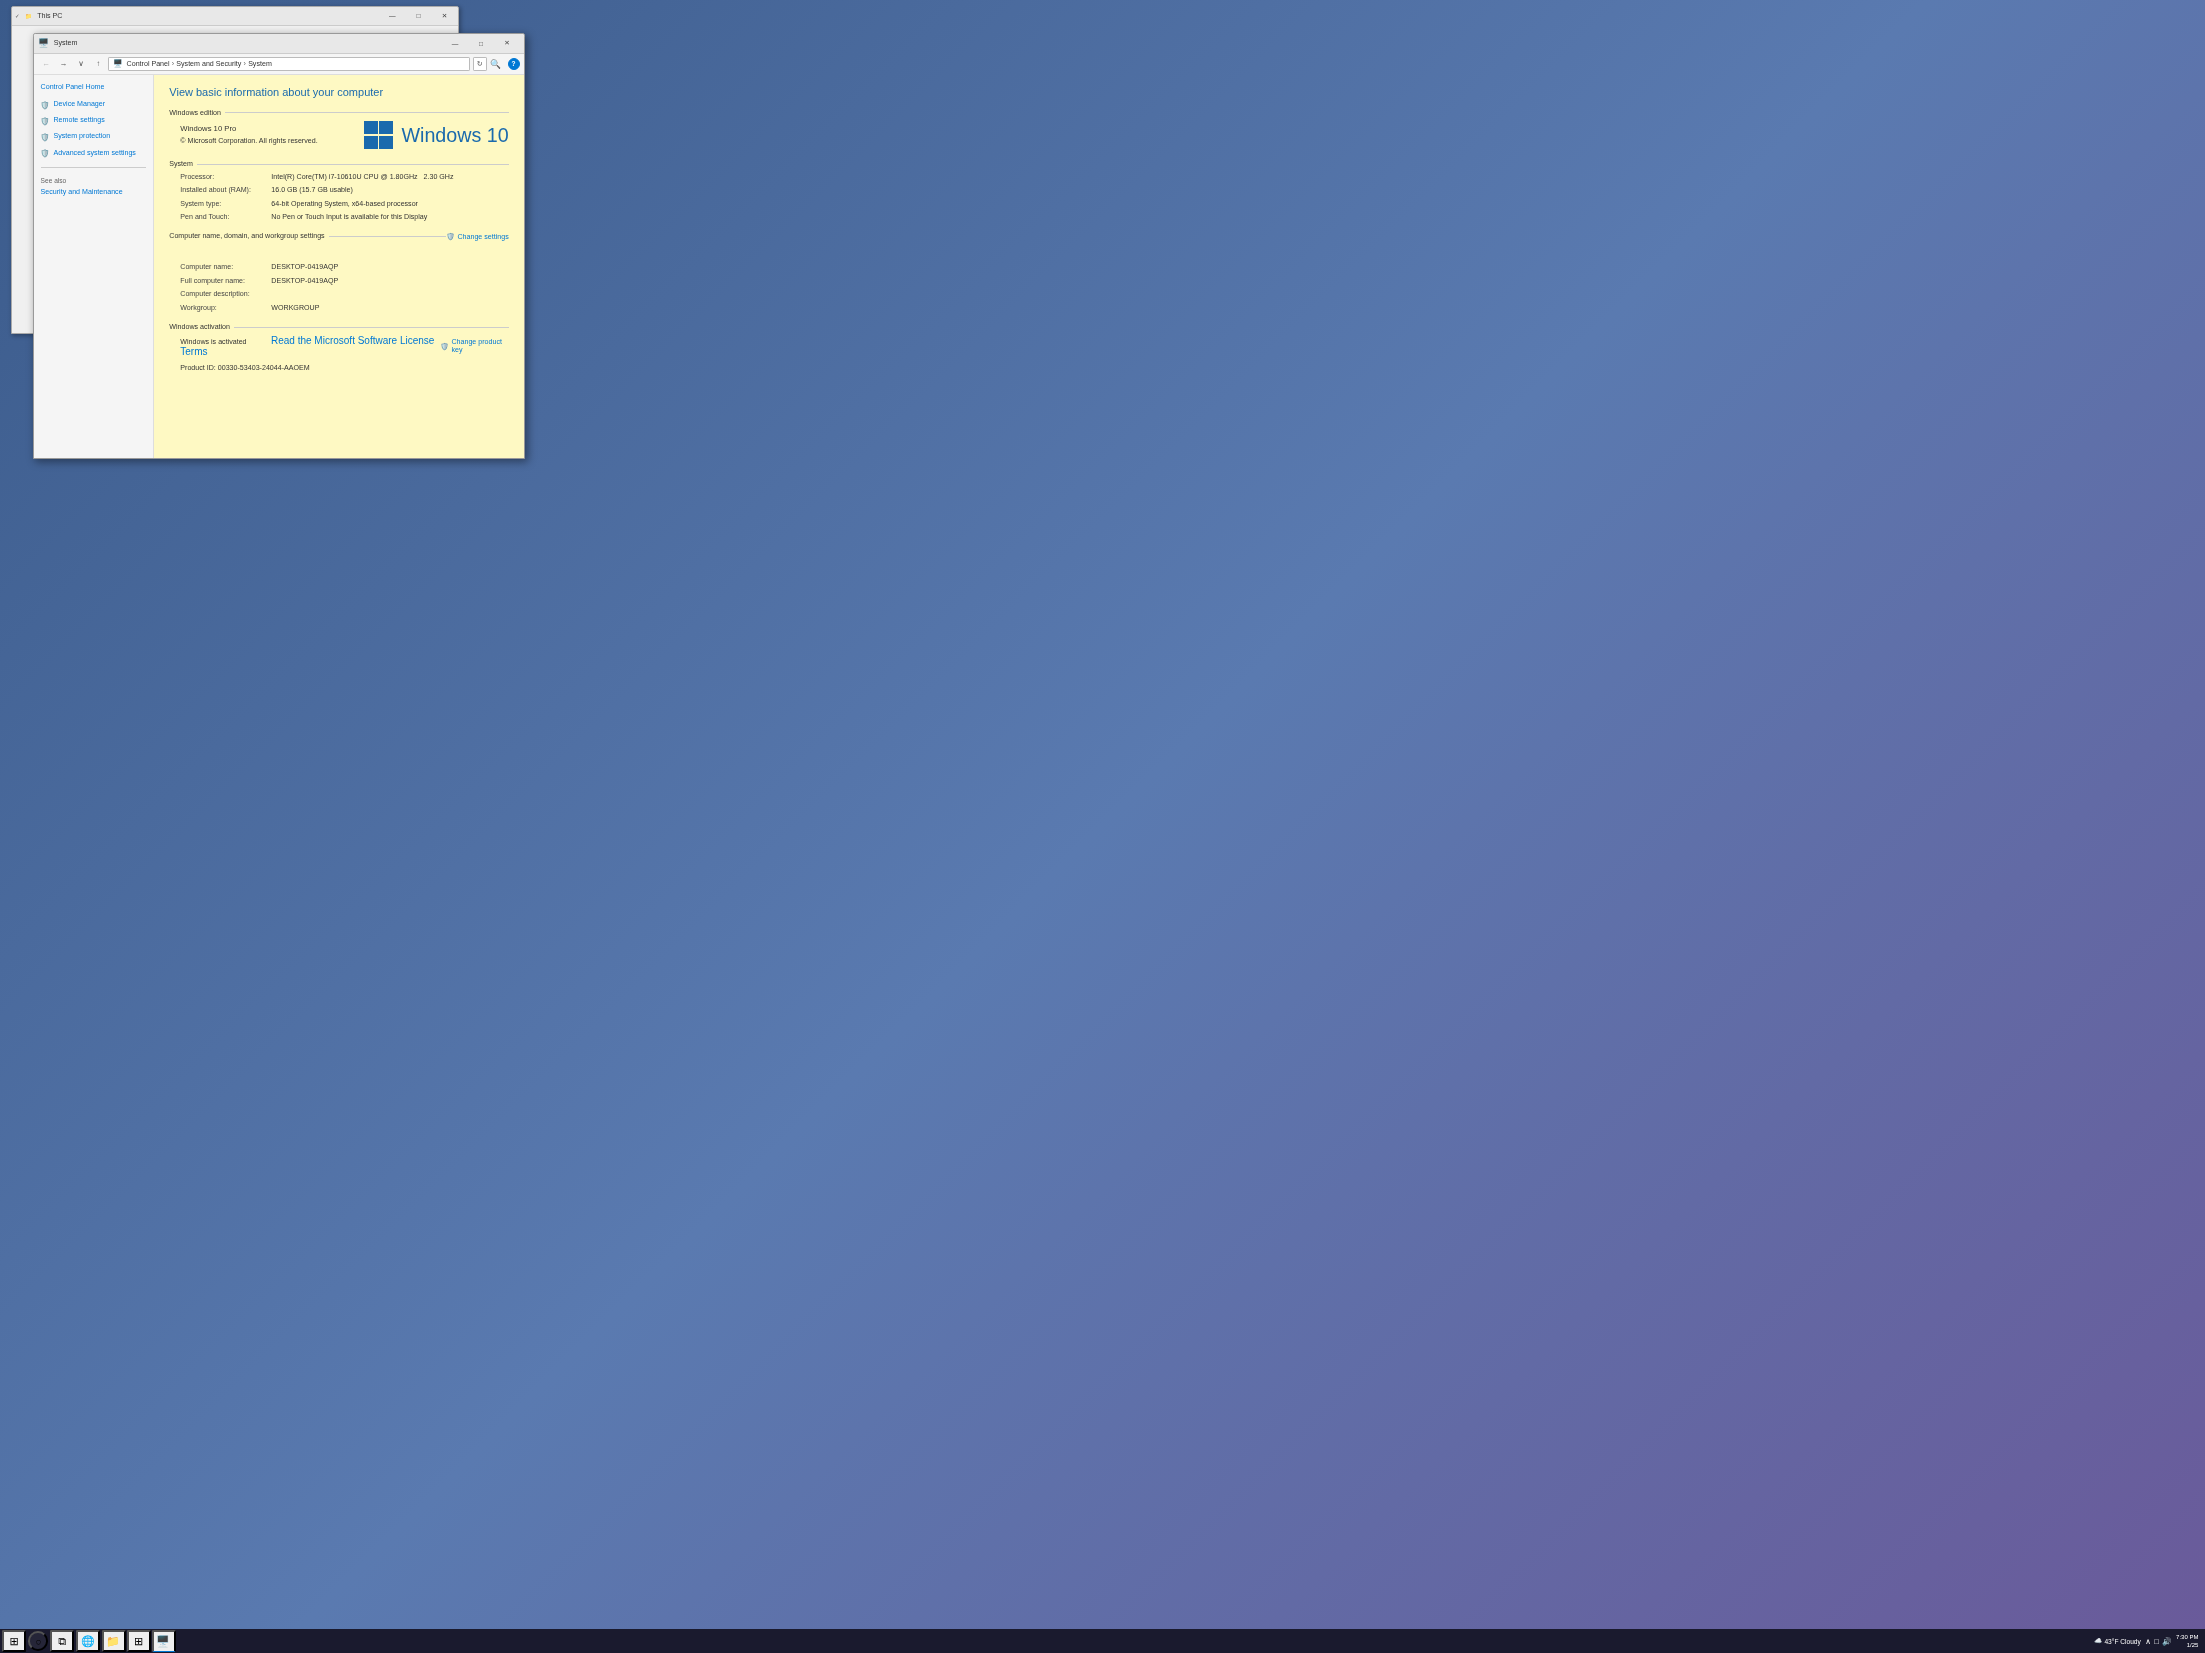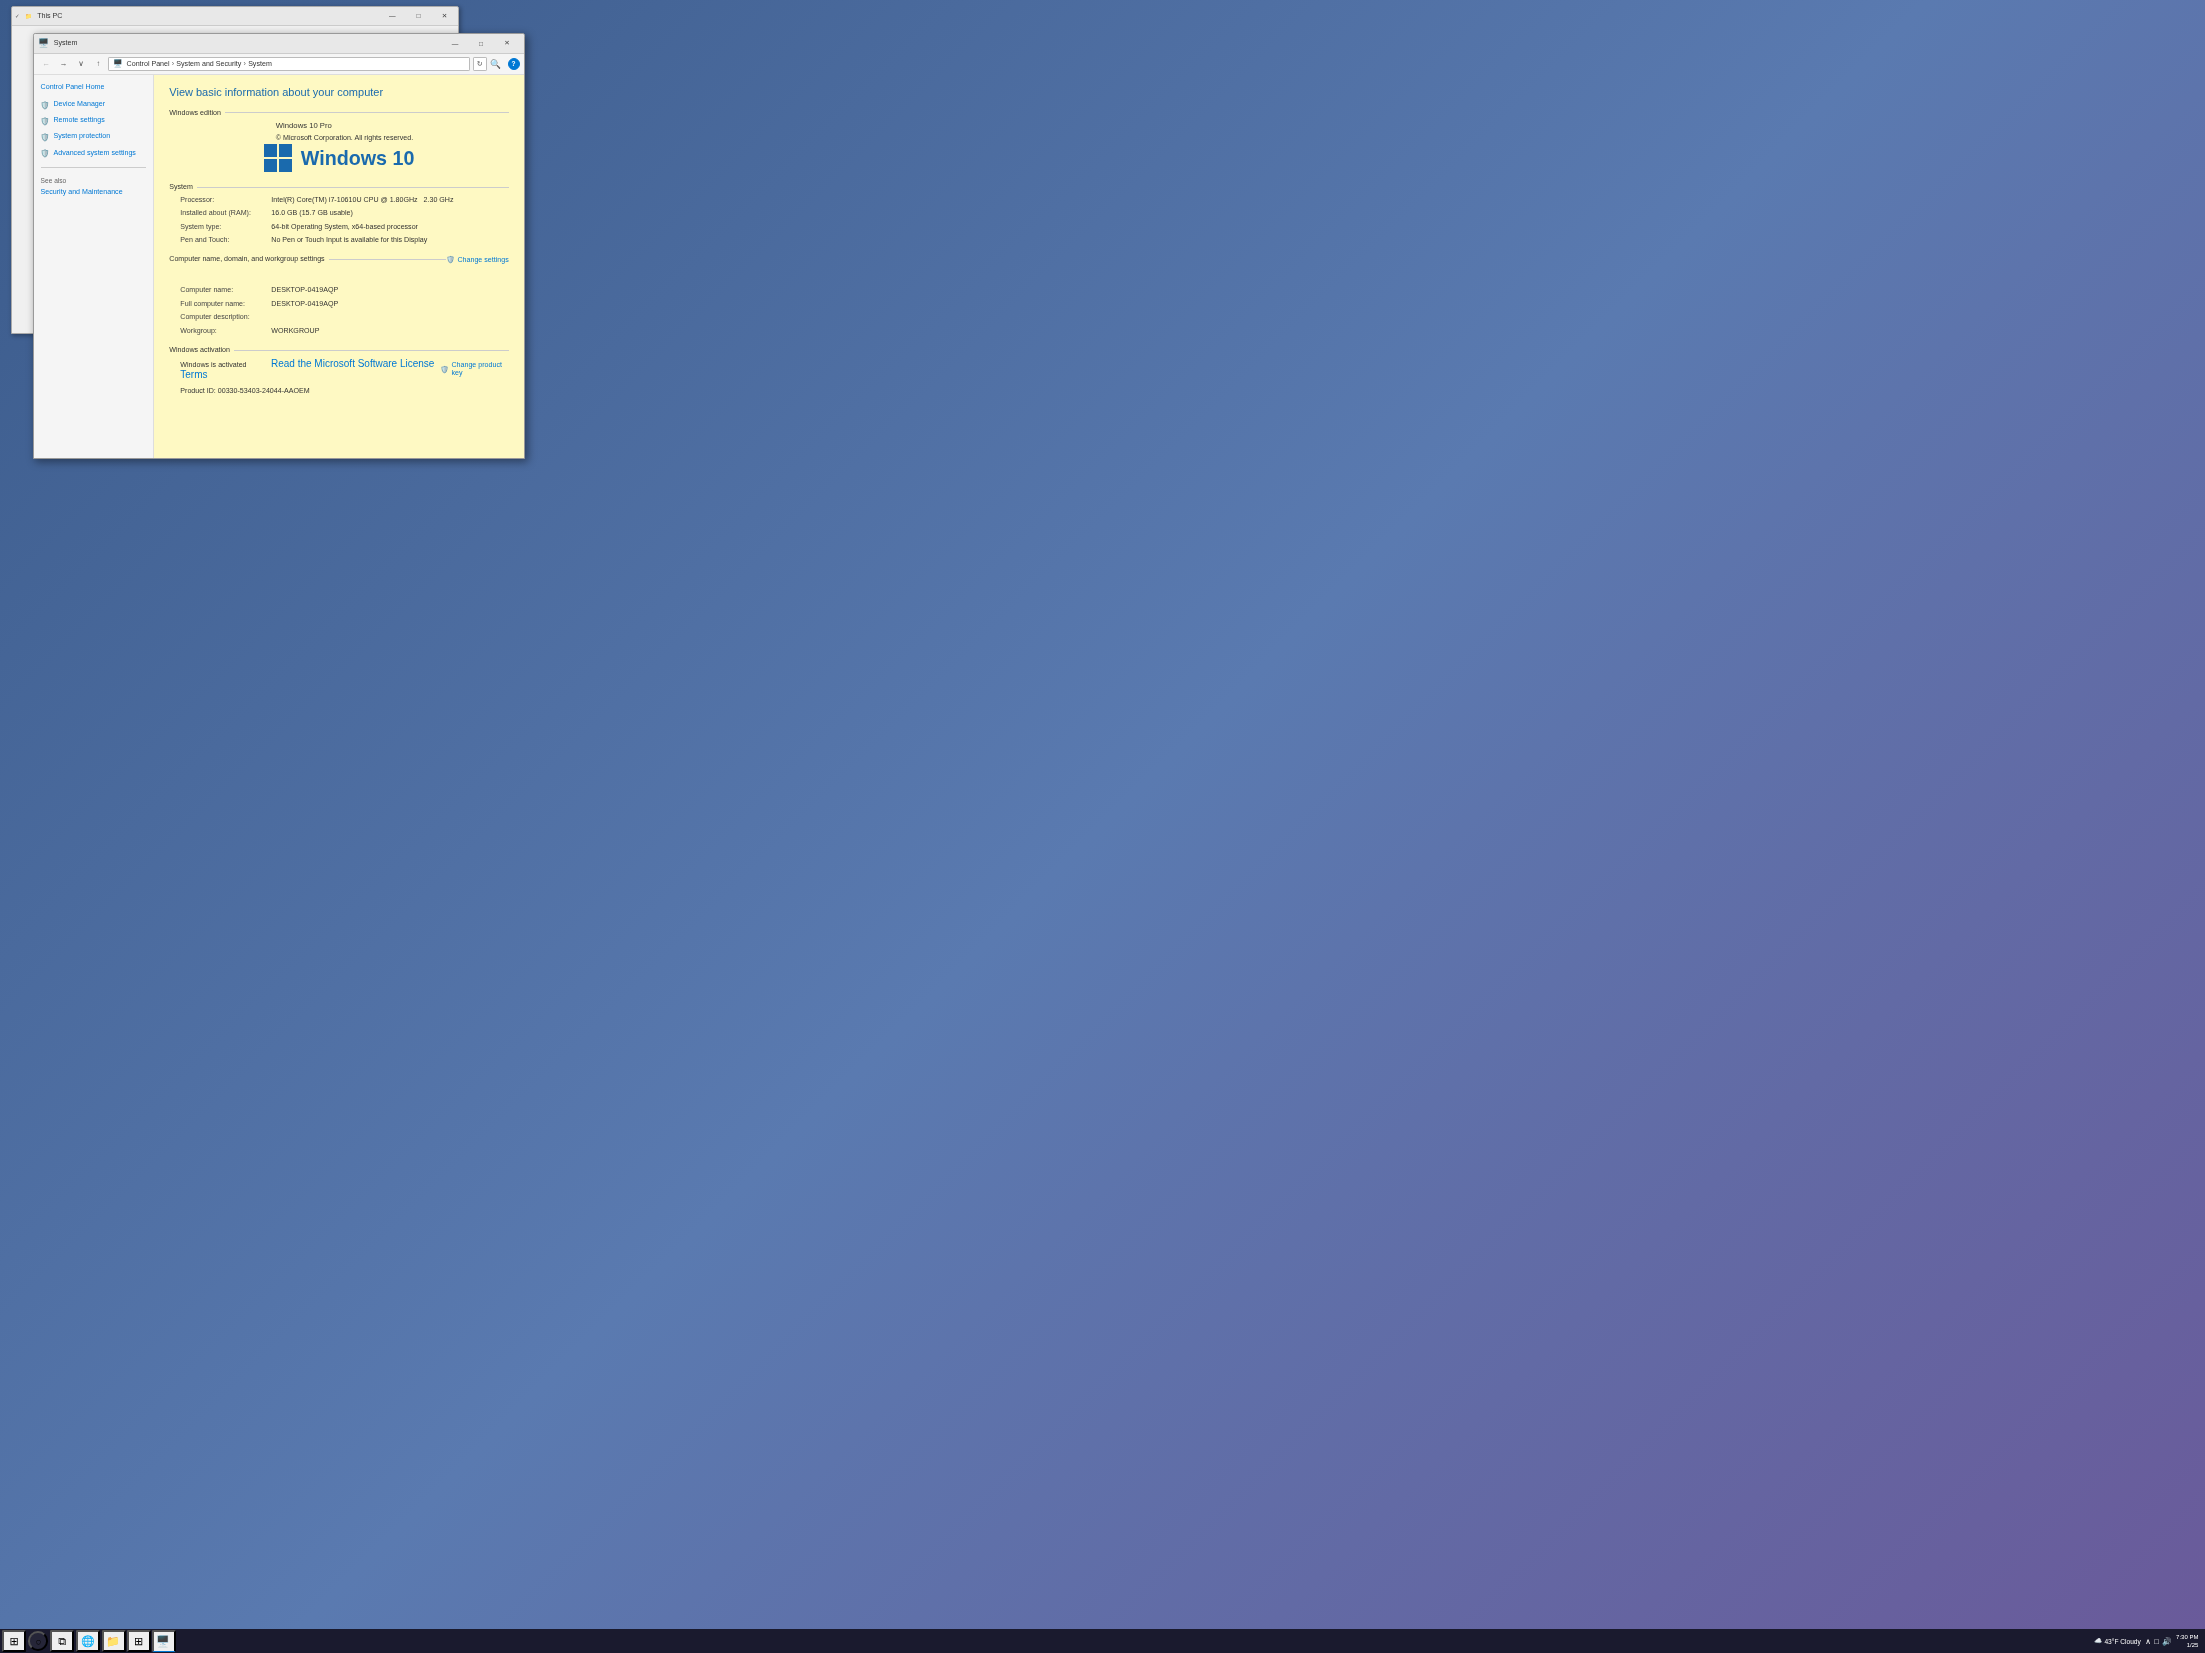--- a/index.html
+++ b/index.html
@@ -288,21 +288,20 @@
       height: 0.5px;
       background: #ccc;
       margin-left: 4.4px;
     }
 
     .windows-edition-row {
       display: flex;
       align-items: center;
       justify-content: space-between;
       margin-bottom: 4.4px;
-      flex-direction: column;
     }
     .edition-info {
       padding-left: 11px;
     }
     .edition-info .edition-name {
       font-size: 7.7px;
       color: #333;
       margin-bottom: 3.3px;
     }
     .edition-info .edition-copy {
@@ -322,21 +321,21 @@
       gap: 1.6px;
       width: 28.4px;
       height: 28.4px;
     }
     .win-logo-squares div {
       background: #1a6aad;
     }
     .win10-text {
       font-size: 19.7px;
       color: #1a6aad;
-      font-weight: 700;
+      font-weight: 400;
     }
 
     
     .info-table {
       padding-left: 11px;
       width: 100%;
     }
     .info-row {
       display: flex;
       margin-bottom: 5.5px;

